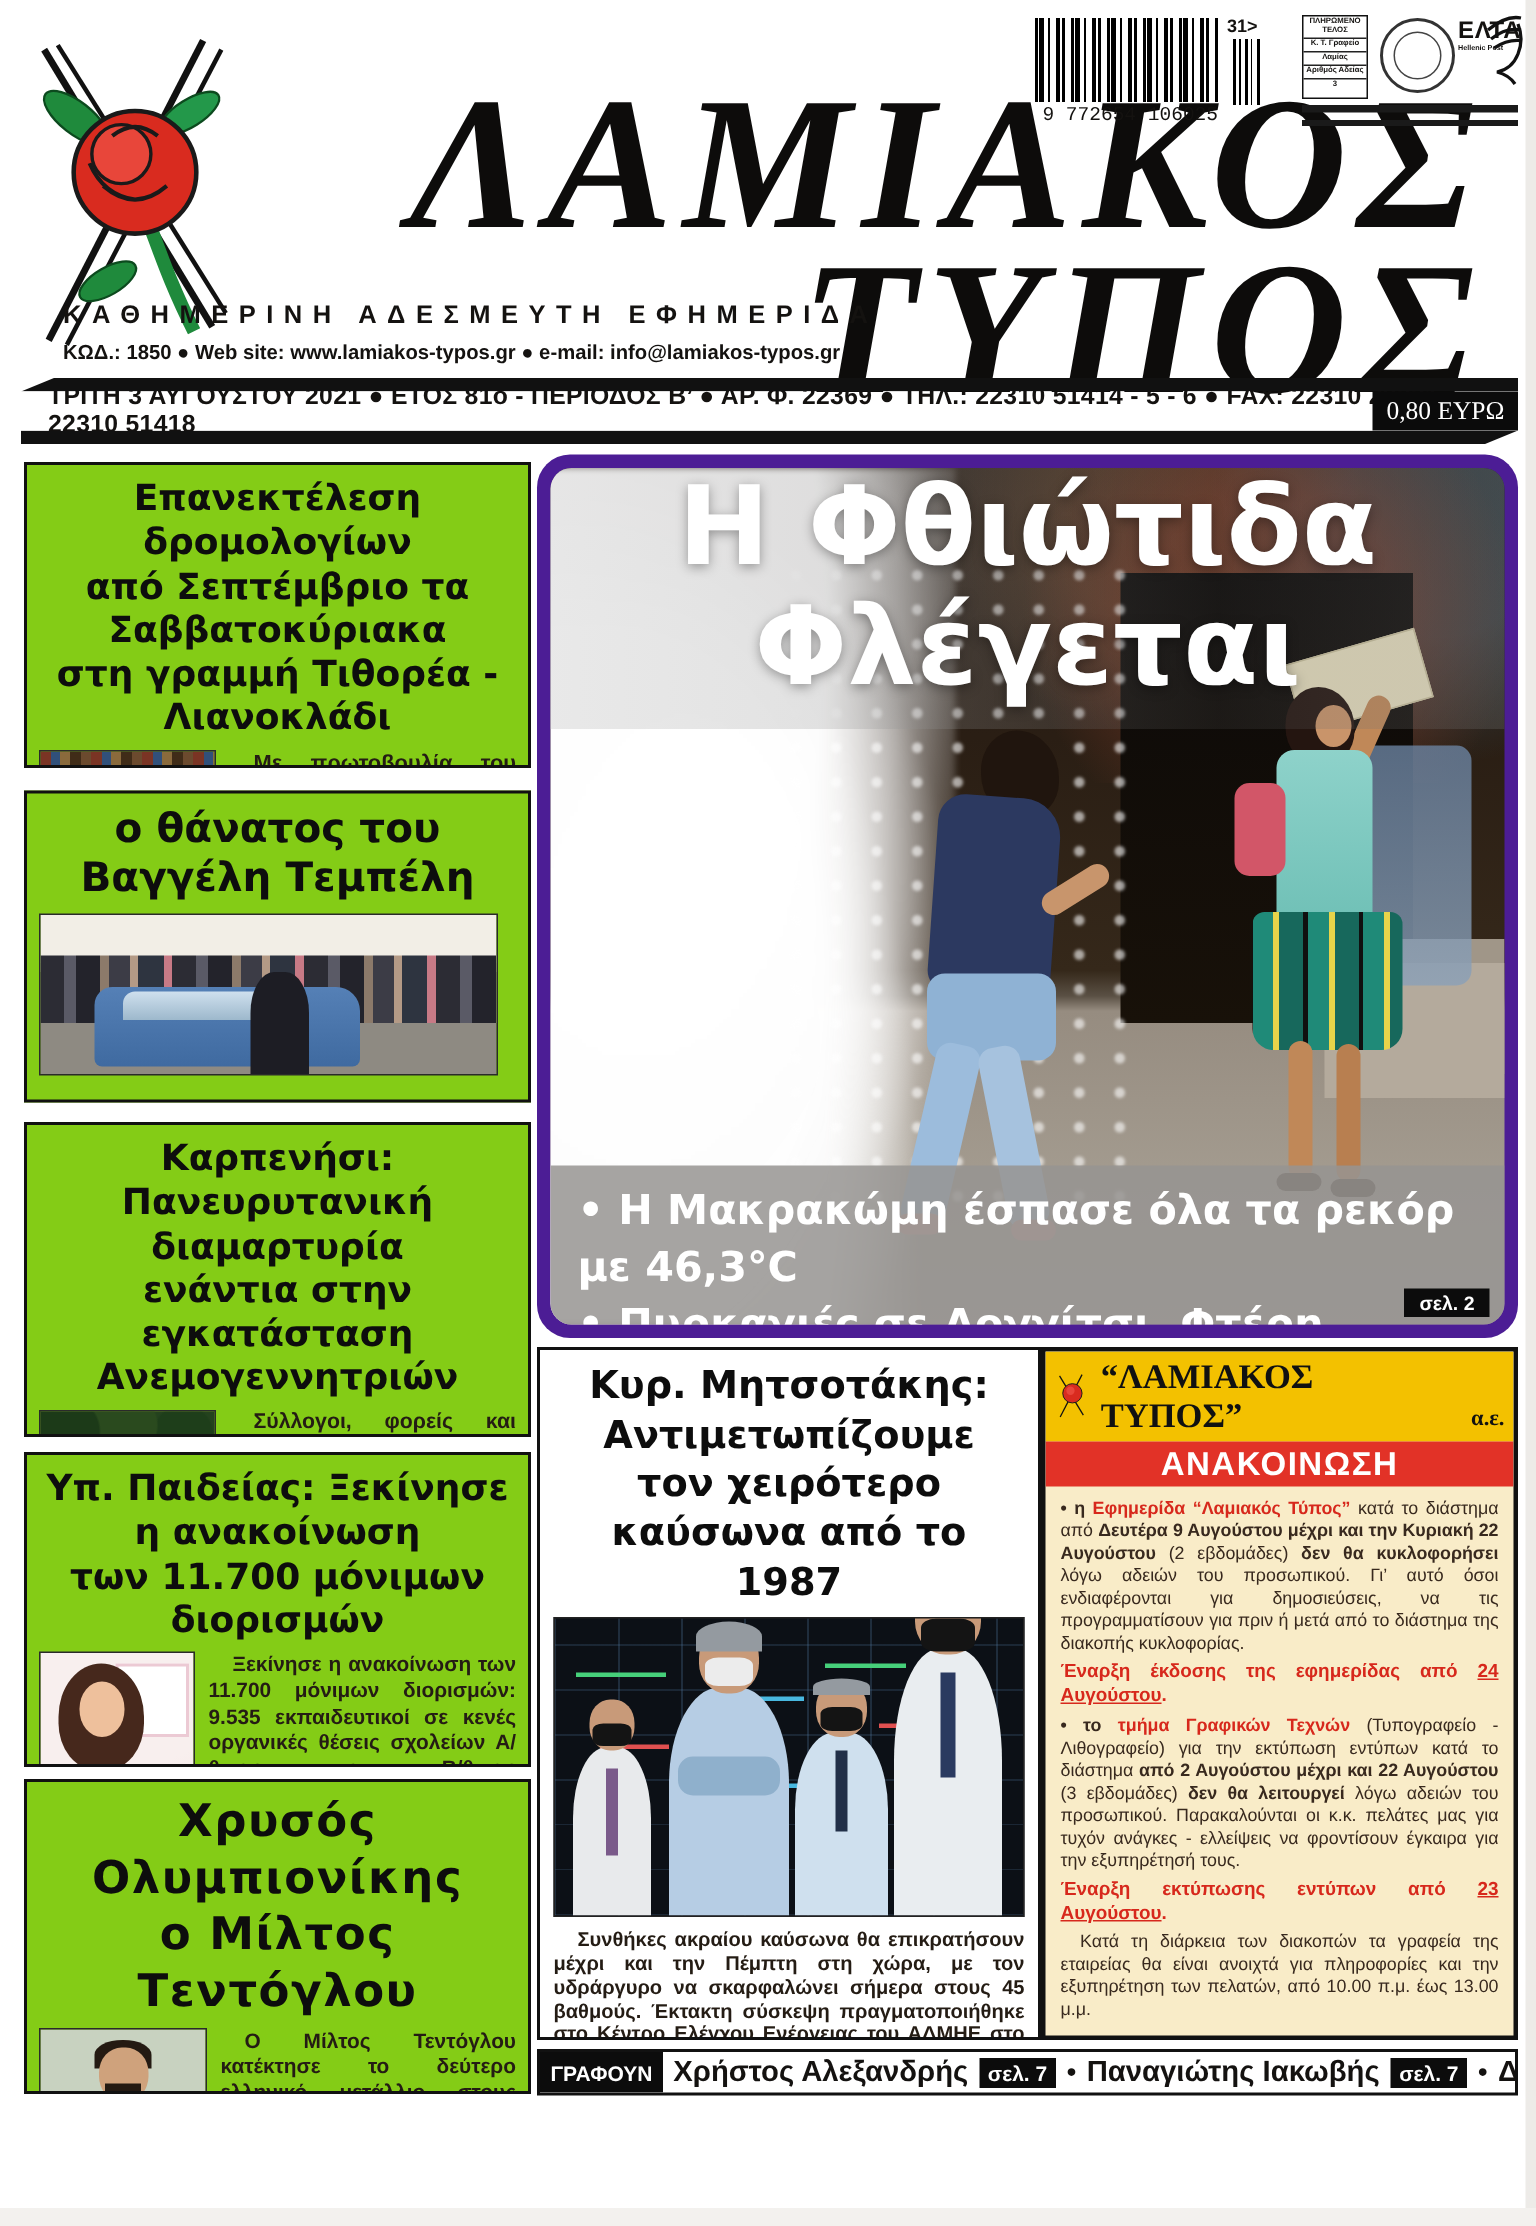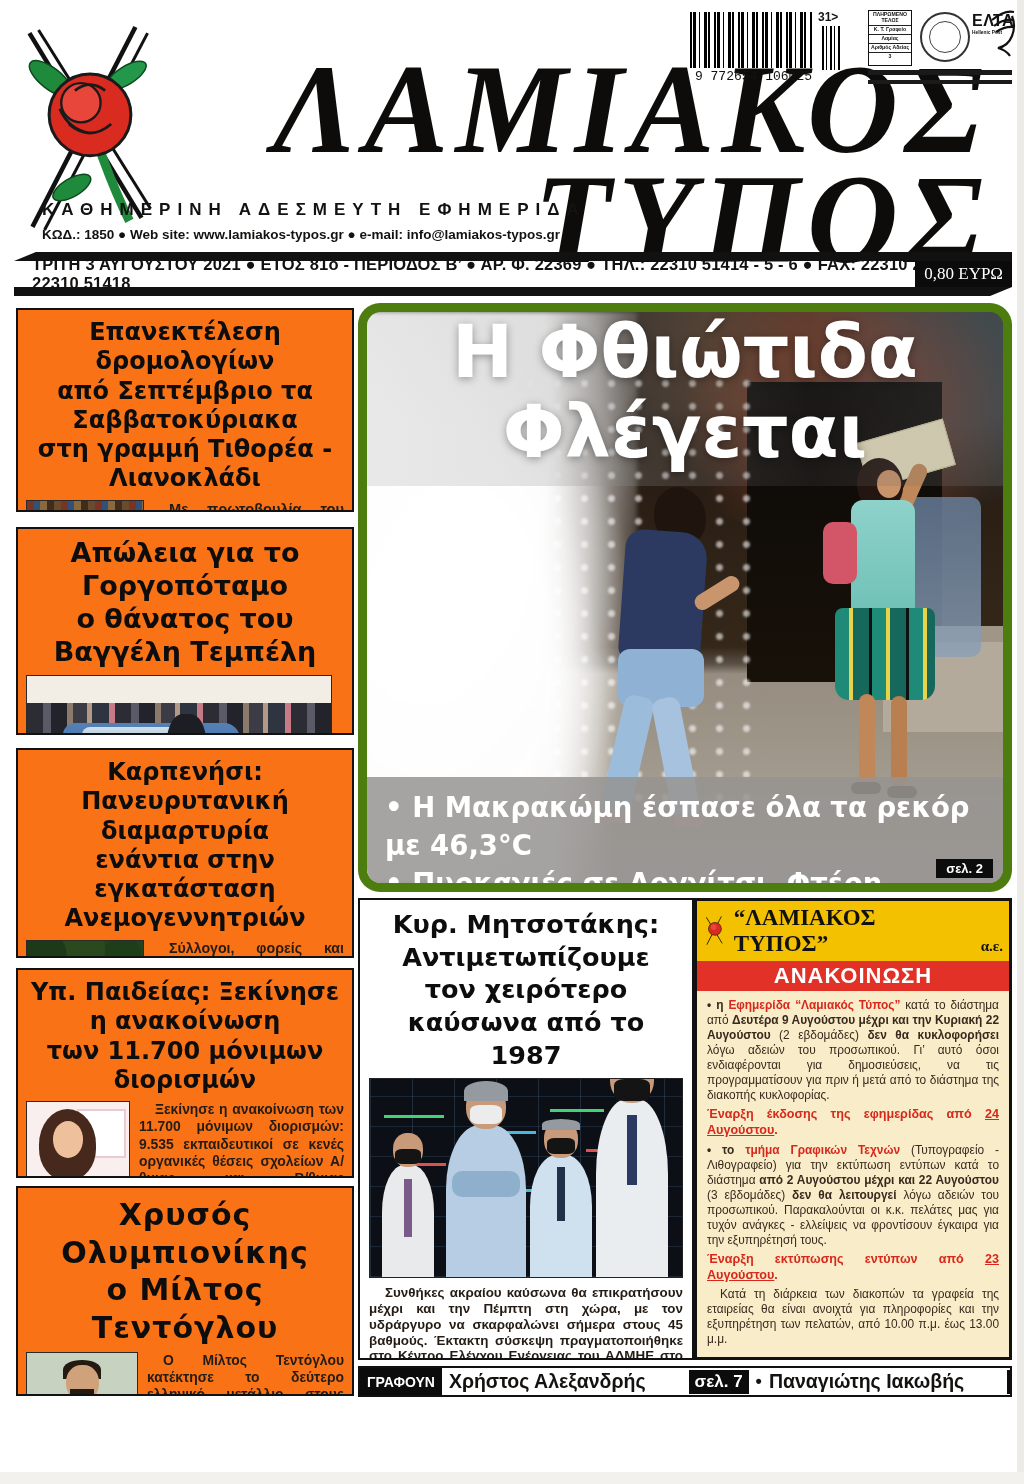--- a/index.html
+++ b/index.html
@@ -45,21 +45,21 @@
   .ribbon{position:absolute;left:14px;top:252px;width:998px;height:44px;}
   .ribbon .rb{height:9px;background:#111;}
   .ribbon .rb.top{clip-path:polygon(0 100%,2.2% 0,100% 0,100% 100%);}
   .ribbon .rb.bot{clip-path:polygon(0 0,100% 0,97.8% 100%,0 100%);}
   .ribbon .mid{height:26px;display:flex;align-items:center;padding-left:18px;}
   .ribbon .txt{font-size:16.5px;font-weight:bold;letter-spacing:.2px;}
   .price{position:absolute;right:0;top:9px;background:#0b0b0b;color:#fff;
     font-family:"Liberation Serif",serif;font-weight:normal;font-size:17px;padding:3px 9px;}
 
   
-  .art{position:absolute;left:16px;width:338px;border:2.5px solid #111;background:#f97316;
+  .art{position:absolute;left:16px;width:338px;border:2.5px solid #111;background:#84cc16;
        box-sizing:border-box;padding:6px 8px;overflow:hidden;}
   .art h2{margin:2px 0 6px;text-align:center;font-family:"DejaVu Sans",sans-serif;
        font-weight:bold;color:#0d0d0d;}
   .art .hl-s{font-size:24px;line-height:1.22;}
   .art .hl-m{font-size:27px;line-height:1.22;}
   .art .hl-l{font-size:30px;line-height:1.25;letter-spacing:1px;}
   .art-row{display:flex;gap:9px;}
   .photo{position:relative;overflow:hidden;border:1.5px solid #2a2a2a;box-sizing:border-box;flex:none;}
   .art-text{flex:1;position:relative;font-size:14.6px;font-weight:bold;line-height:1.24;
       text-align:justify;color:#241c14;text-indent:16px;padding-bottom:22px;overflow:hidden;}
@@ -107,21 +107,21 @@
   .mlg{background:#46d07a;} .mlr{background:#e05050;} .mlc{background:#48b8e0;}
   .man{position:absolute;bottom:0;border-radius:42% 42% 0 0;}
   .head{position:absolute;background:#c89a79;border-radius:46%;}
   .mask{position:absolute;background:#141414;border-radius:28%;}
   .maskw{position:absolute;background:#ececec;border-radius:28%;}
   .tie{position:absolute;}
   .hairgray{position:absolute;background:#949aa0;border-radius:50% 50% 0 0;}
 
   
   .lead{position:absolute;left:358px;top:303px;width:654px;height:589px;}
-  .lead-frame{width:100%;height:100%;box-sizing:border-box;background:#4d7c0f;border-radius:22px;padding:9px;}
+  .lead-frame{width:100%;height:100%;box-sizing:border-box;background:#4c1d95;border-radius:22px;padding:9px;}
   .lead-photo{position:relative;width:100%;height:100%;border-radius:14px;overflow:hidden;
     background:linear-gradient(180deg,#241a12 0,#2a1e14 180px,#35281a 335px,#5a5044 352px,#968c80 362px,#a49c90 480px,#ab a39b 571px);}
   .lead-door{left:380px;top:70px;width:195px;height:300px;background:linear-gradient(#0b0908,#181109);}
   .lead-graffiti{left:240px;top:0;width:400px;height:210px;background:
     radial-gradient(circle at 60% 45%,rgba(135,62,42,.55) 0 30%,transparent 62%),
     radial-gradient(circle at 88% 20%,rgba(60,95,115,.45) 0 18%,transparent 40%),
     radial-gradient(circle at 40% 15%,rgba(120,80,50,.4) 0 22%,transparent 48%);}
   .lead-steps{right:0;top:330px;width:120px;height:90px;background:#b4aa9c;box-shadow:0 -16px 0 #a09688;}
   .lead-rack{right:22px;top:185px;width:92px;height:160px;background:linear-gradient(#6a82a0,#8aa0b8);
     border-radius:10px;opacity:.8;}
@@ -188,21 +188,21 @@
   .sg-b{font-weight:bold;}
   .sg-r{color:#d7281c;font-weight:bold;}
   .sg-ru{color:#d7281c;font-weight:bold;text-decoration:underline;}
 
   
   .strip{position:absolute;left:358px;top:1366px;width:654px;height:31px;border:2.5px solid #111;
     box-sizing:border-box;background:#fff;display:flex;align-items:center;gap:7px;overflow:hidden;}
   .strip .graf{background:#0c0c0c;color:#fff;height:100%;display:flex;align-items:center;
     padding:0 7px;font-size:14px;font-weight:bold;flex:none;}
   .strip .nm{font-size:19.5px;font-weight:bold;white-space:nowrap;}
-  .strip .pagebox{position:static;font-size:17px;padding:2px 6px;flex:none;margin-left:36px;}
+  .strip .pagebox{position:static;font-size:14px;padding:2px 6px;flex:none;}
   .strip .dot{font-size:18px;font-weight:bold;}
 </style>
 </head>
 <body>
 
 <div class="page">
 
   <svg class="rose-logo" viewBox="0 0 100 140">
     <line x1="10" y1="6" x2="84" y2="128" stroke="#111" stroke-width="3"></line>
     <line x1="16" y1="4" x2="90" y2="122" stroke="#111" stroke-width="2"></line>
@@ -274,21 +274,20 @@
       </div>
       <div class="art-text">
         <span>Με πρωτοβουλία του Υπουργού Οικονομικών κ. Χρήστου Σταϊκούρα πραγματοποιήθηκε χθες το πρωί, τηλεδιάσκεψη εργασίας με τον Διευθύνοντα Σύμβουλο της ΤΡΑΙΝΟΣΕ κ. Φίλιππο Τσαλίδη και τον Πρόεδρο και Διευθύνοντα Σύμβουλο του ΟΣΕ κ. Σπύρο Πατέρα.</span>
         
       </div>
     </div>
   </article>
 
   <article class="art" style="top:527px;height:208px;">
     <h2>
-      <div class="hl-m">Απώλεια για το Γοργοπόταμο</div>
       <div class="hl-m">ο θάνατος του Βαγγέλη Τεμπέλη</div>
     </h2>
     <div class="photo p-fun">
       <div class="abs fun-crowd"></div>
       <div class="abs fun-car"></div>
         <div class="abs fun-win"></div>
 
       <div class="abs fun-man"></div>
     </div>
 

